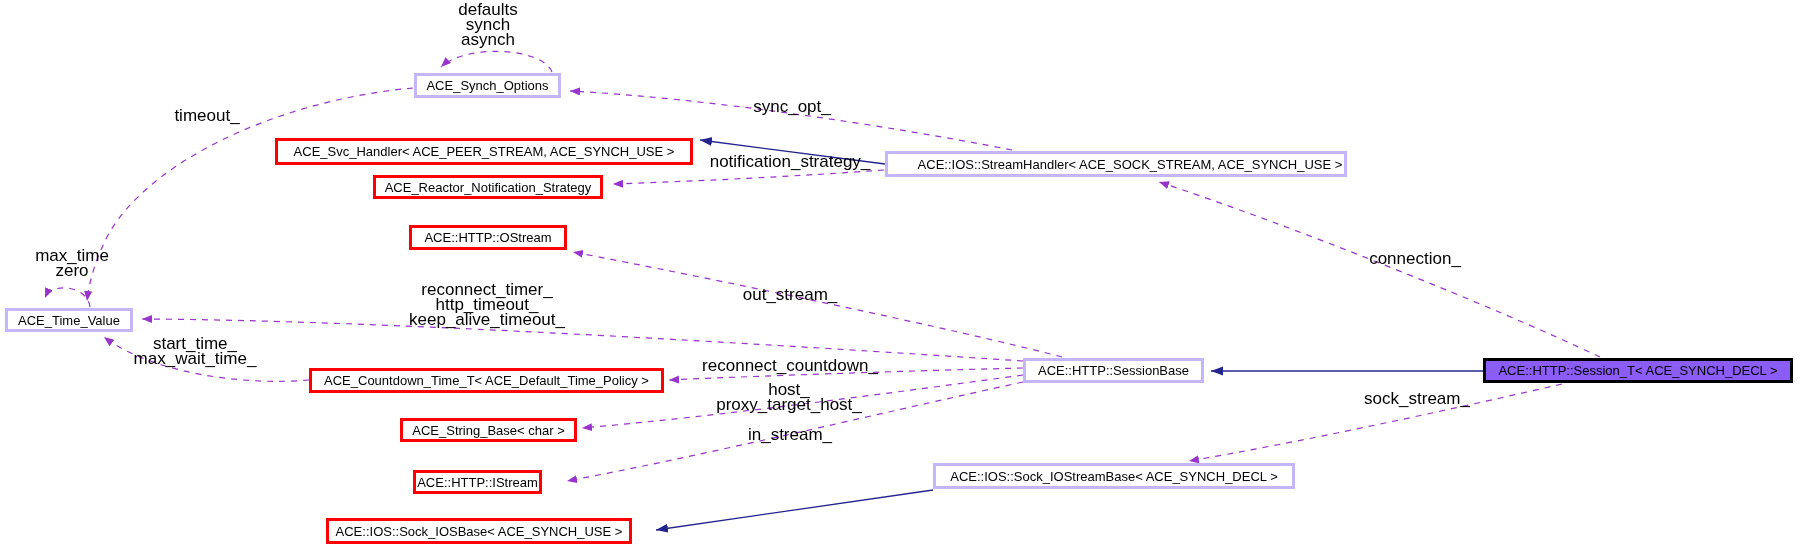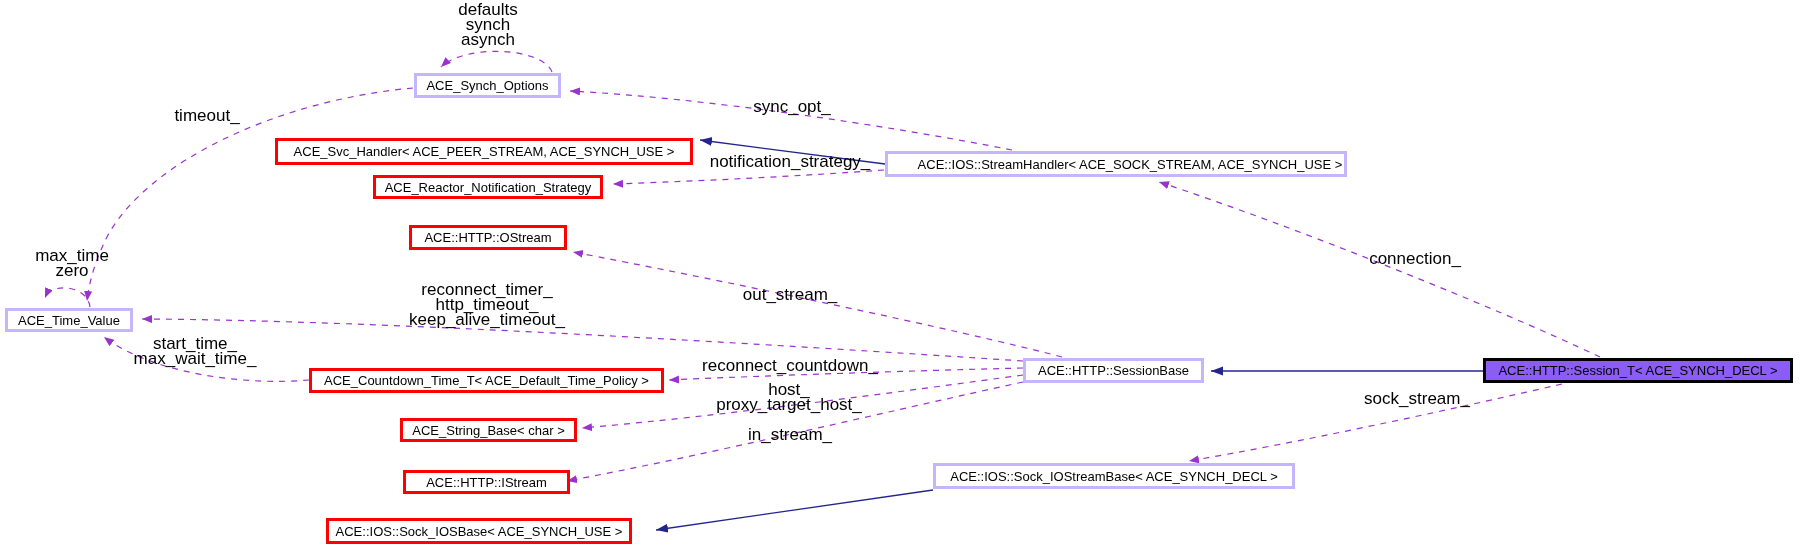--- a/index.html
+++ b/index.html
@@ -77,21 +77,21 @@
   <div class="node red" style="left:373px;top:175px;width:230px;height:24px;">ACE_Reactor_Notification_Strategy</div>
 
   <div class="node red" style="left:409px;top:225px;width:158px;height:25px;">ACE::HTTP::OStream</div>
 
   <div class="node" style="left:5px;top:308px;width:128px;height:24px;">ACE_Time_Value</div>
 
   <div class="node red" style="left:309px;top:368px;width:355px;height:25px;">ACE_Countdown_Time_T&lt; ACE_Default_Time_Policy &gt;</div>
 
   <div class="node red" style="left:400px;top:418px;width:177px;height:24px;">ACE_String_Base&lt; char &gt;</div>
 
-  <div class="node red" style="left:403px;top:470px;width:167px;height:24px;">ACE::HTTP::IStream</div>
+  <div class="node red" style="left:413px;top:470px;width:129px;height:24px;">ACE::HTTP::IStream</div>
 
   <div class="node red" style="left:326px;top:518px;width:306px;height:26px;">ACE::IOS::Sock_IOSBase&lt; ACE_SYNCH_USE &gt;</div>
 
   <div class="node" style="left:885px;top:151px;width:462px;height:26px;padding-left:28px;">ACE::IOS::StreamHandler&lt; ACE_SOCK_STREAM, ACE_SYNCH_USE &gt;</div>
 
   <div class="node" style="left:1023px;top:358px;width:181px;height:25px;">ACE::HTTP::SessionBase</div>
 
   <div class="node" style="left:933px;top:463px;width:362px;height:26px;">ACE::IOS::Sock_IOStreamBase&lt; ACE_SYNCH_DECL &gt;</div>
 
   <div class="node focus" style="left:1483px;top:358px;width:310px;height:25px;">ACE::HTTP::Session_T&lt; ACE_SYNCH_DECL &gt;</div>

